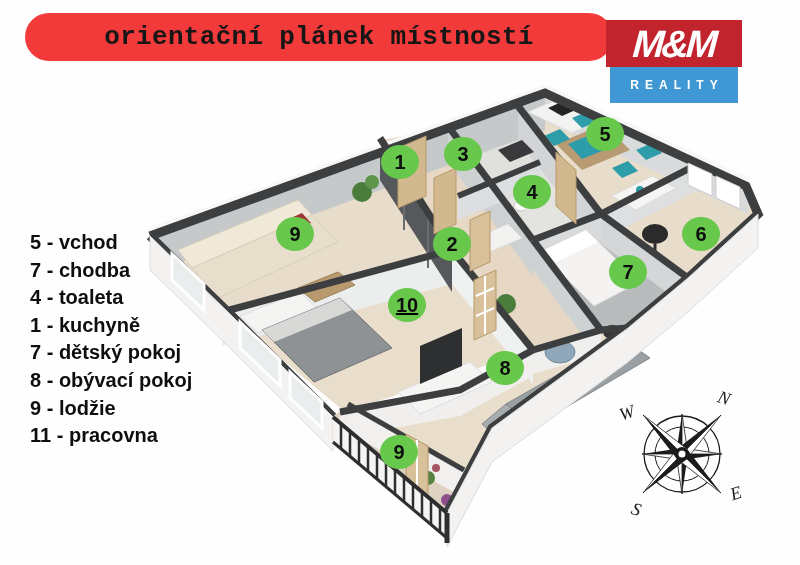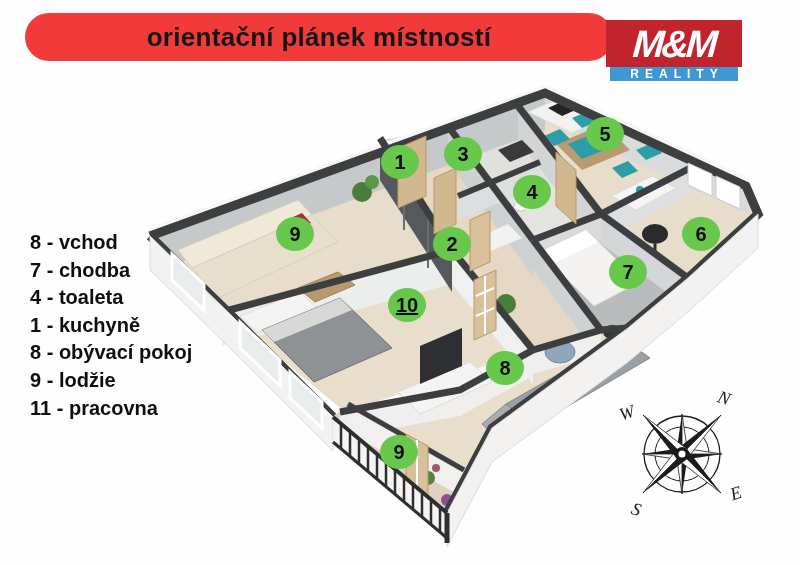--- a/index.html
+++ b/index.html
@@ -1,29 +1,29 @@
 <!DOCTYPE html>
 <html><head>
 <meta charset="utf-8">
 <style>
   html,body{margin:0;padding:0;background:#ffffff;}
   .canvas{position:relative;width:800px;height:565px;background:#fefefe;overflow:hidden;
           font-family:"Liberation Sans","DejaVu Sans",sans-serif;}
 
   
   .banner{position:absolute;left:25px;top:13px;width:588px;height:48px;background:#f23a3a;
-          border-radius:24px;display:flex;align-items:center;justify-content:center;z-index:5;}
+          border-radius:24px;display:flex;align-items:center;justify-content:center;z-index:5;font-family:Liberation Mono, monospace;}
   .banner-title{font-size:26px;font-weight:bold;color:#161616;letter-spacing:.3px;}
 
   
   .logo{position:absolute;left:606px;top:20px;z-index:6;width:136px;}
   .logo-red{background:#c2242e;height:47px;display:flex;align-items:center;justify-content:center;}
   .logo-mm{color:#ffffff;font-weight:bold;font-style:italic;font-size:38px;letter-spacing:-3px;
            transform:skewX(-4deg);line-height:1;}
-  .logo-blue{background:#3f97d3;height:14px;margin:0 4px;display:flex;align-items:center;justify-content:center;}
+  .logo-blue{background:#3f97d3;height:36px;margin:0 4px;display:flex;align-items:center;justify-content:center;}
   .logo-reality{color:#ffffff;font-weight:bold;font-size:12px;letter-spacing:6px;padding-left:6px;}
 
   
   .legend{position:absolute;left:30px;top:229px;z-index:5;list-style:none;margin:0;padding:0;}
   .legend li{font-size:20px;font-weight:bold;color:#0e0e0e;line-height:27.6px;white-space:nowrap;}
 
   
   .plan-svg{position:absolute;left:0;top:0;z-index:1;}
 
   
@@ -43,24 +43,25 @@
   <div class="logo">
     <div class="logo-red">
       <span class="logo-mm">M&amp;M</span>
     </div>
     <div class="logo-blue">
       <span class="logo-reality">REALITY</span>
     </div>
   </div>
 
   <ul class="legend">
-    <li>8 - vchod</li>
+    <li>5 - vchod</li>
     <li>7 - chodba</li>
     <li>4 - toaleta</li>
     <li>1 - kuchyně</li>
+    <li>7 - dětský pokoj</li>
     <li>8 - obývací pokoj</li>
     <li>9 - lodžie</li>
     <li>11 - pracovna</li>
   </ul>
 
   <svg class="plan-svg" width="800" height="565" viewBox="0 0 800 565">
 
     <g>
       <polygon points="160,238 378,146 448,248 232,314" fill="#e8dcca"></polygon>
       <polygon points="232,318 448,252 533,350 345,412" fill="#e9ddcb"></polygon>

